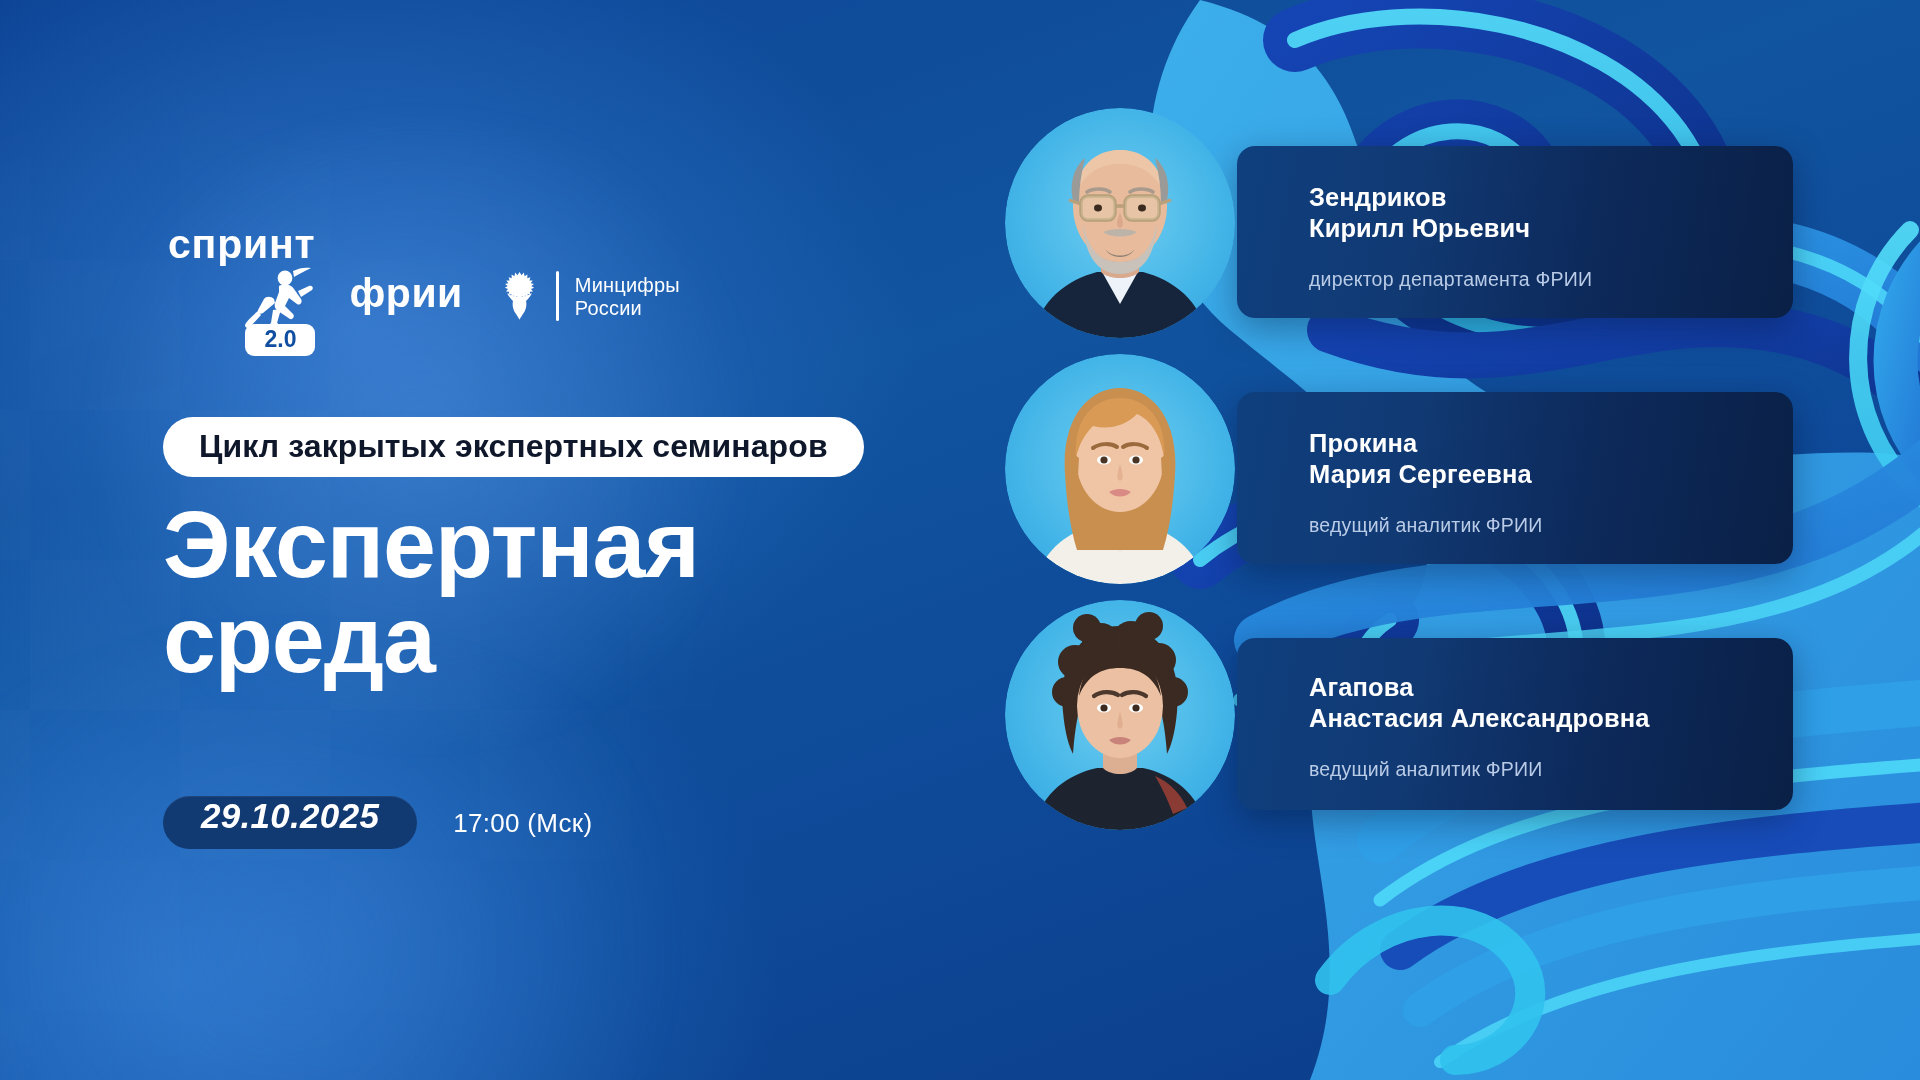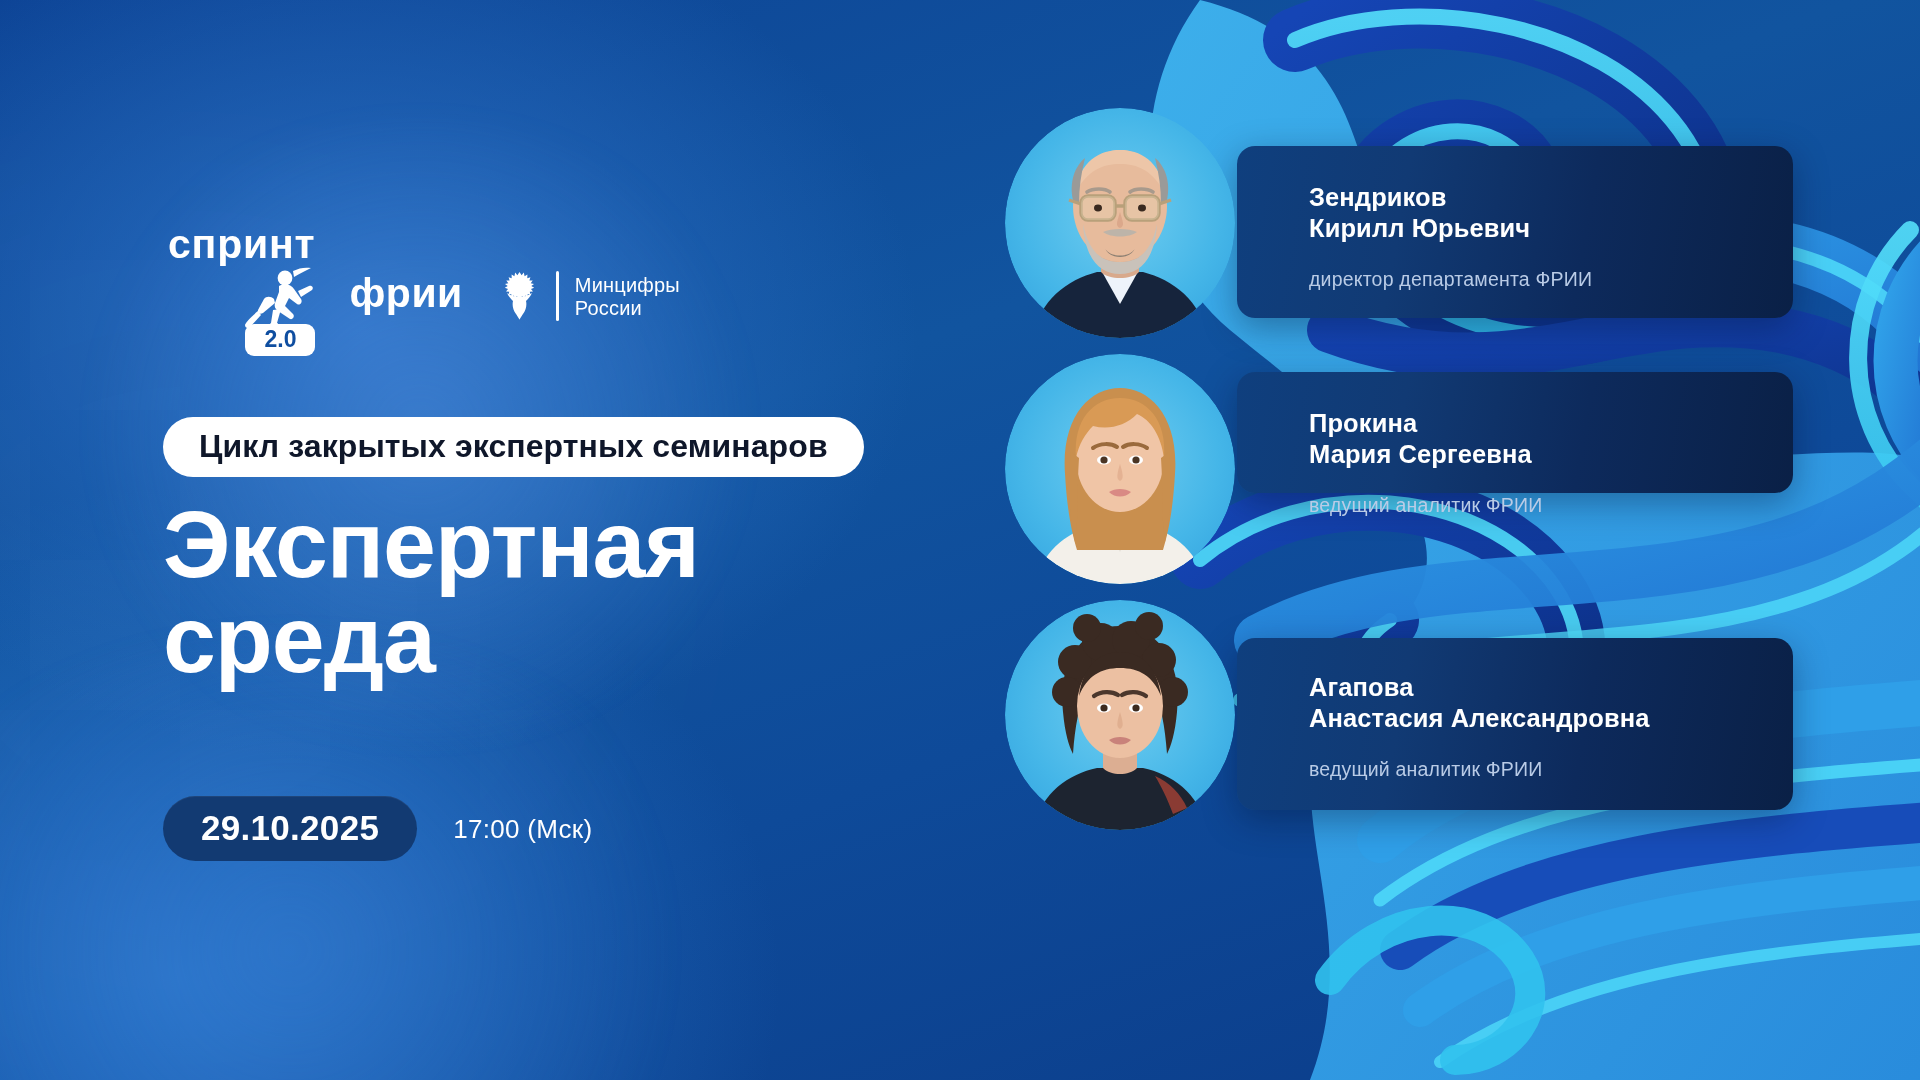--- a/index.html
+++ b/index.html
@@ -62,36 +62,37 @@
   }
   .pill span{color:#0f172a;font-size:32px;font-weight:700;letter-spacing:.1px;line-height:1;margin-top:7px;}
 
   .title{
     position:absolute;left:0px;top:497px;color:#fff;font-size:95px;font-weight:700;
     line-height:1.0;letter-spacing:-1px;white-space:pre-line;
   }
 
   .when{position:absolute;left:0px;top:796px;display:flex;align-items:center;gap:0;}
   .date-chip{
-    background:#123a72;border-radius:40px;padding:14px 38px 16px;
+    background:#123a72;border-radius:40px;padding:2px 38px 16px;
     box-shadow:inset 0 1px 0 rgba(255,255,255,.06);
+    font-style:italic;
   }
   .date-chip span{color:#fff;font-size:35px;font-weight:700;letter-spacing:.3px;line-height:1;}
   .time{color:#fff;font-size:26px;font-weight:400;letter-spacing:.3px;margin-left:36px;line-height:1;}
 
   
   .cards{position:absolute;left:1005px;top:0;width:790px;height:1080px;}
   .card{
     position:absolute;left:232px;width:556px;border-radius:18px;
     background:linear-gradient(100deg,#0f3f7e 0%,#113a74 30%,#0d2a5c 62%,#0a2046 100%);
     box-shadow:0 10px 34px rgba(2,18,48,.36);
     padding-left:32px;
   }
   .card-1{top:146px;height:172px;}
-  .card-2{top:372px;height:121px;}
+  .card-2{top:392px;height:172px;}
   .card-3{top:638px;height:172px;}
   .card-inner{padding:36px 40px 0;}
   .sp-name{color:#fff;font-size:25.5px;font-weight:700;line-height:1.22;white-space:pre-line;letter-spacing:.1px;}
   .sp-role{color:#b9cbe6;font-size:19.5px;font-weight:400;margin-top:24px;letter-spacing:.2px;}
   .card-3 .card-inner{padding-top:34px;}
 
   
   .avatar{
     position:absolute;left:0px;width:230px;height:230px;border-radius:50%;
     overflow:hidden;

